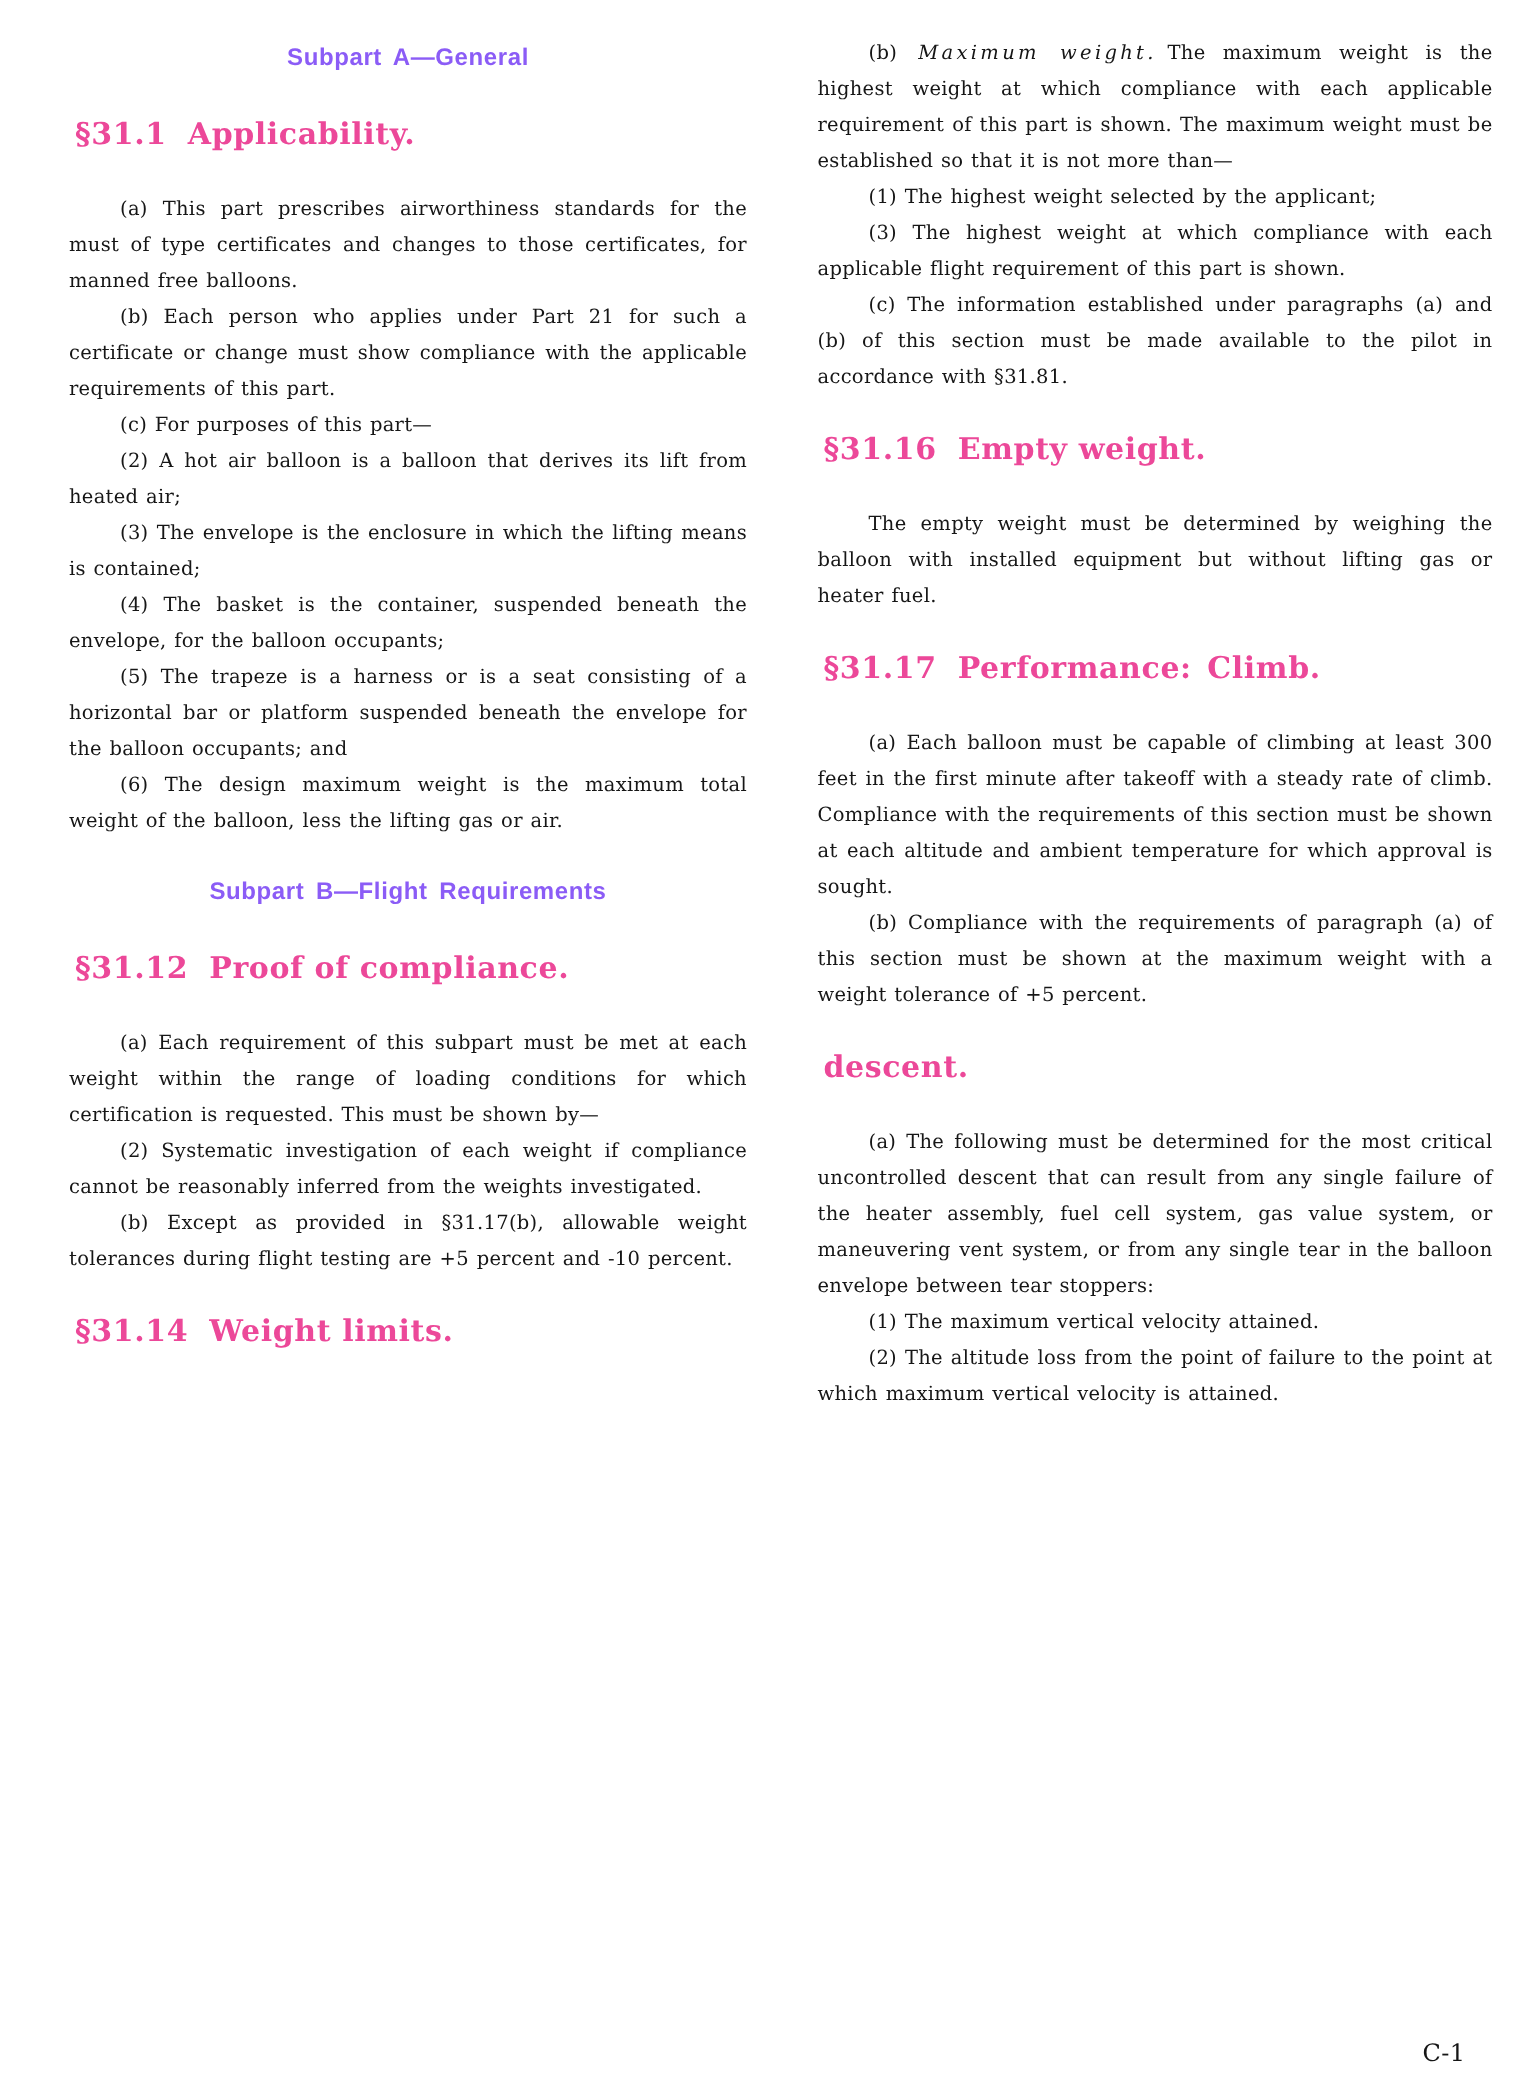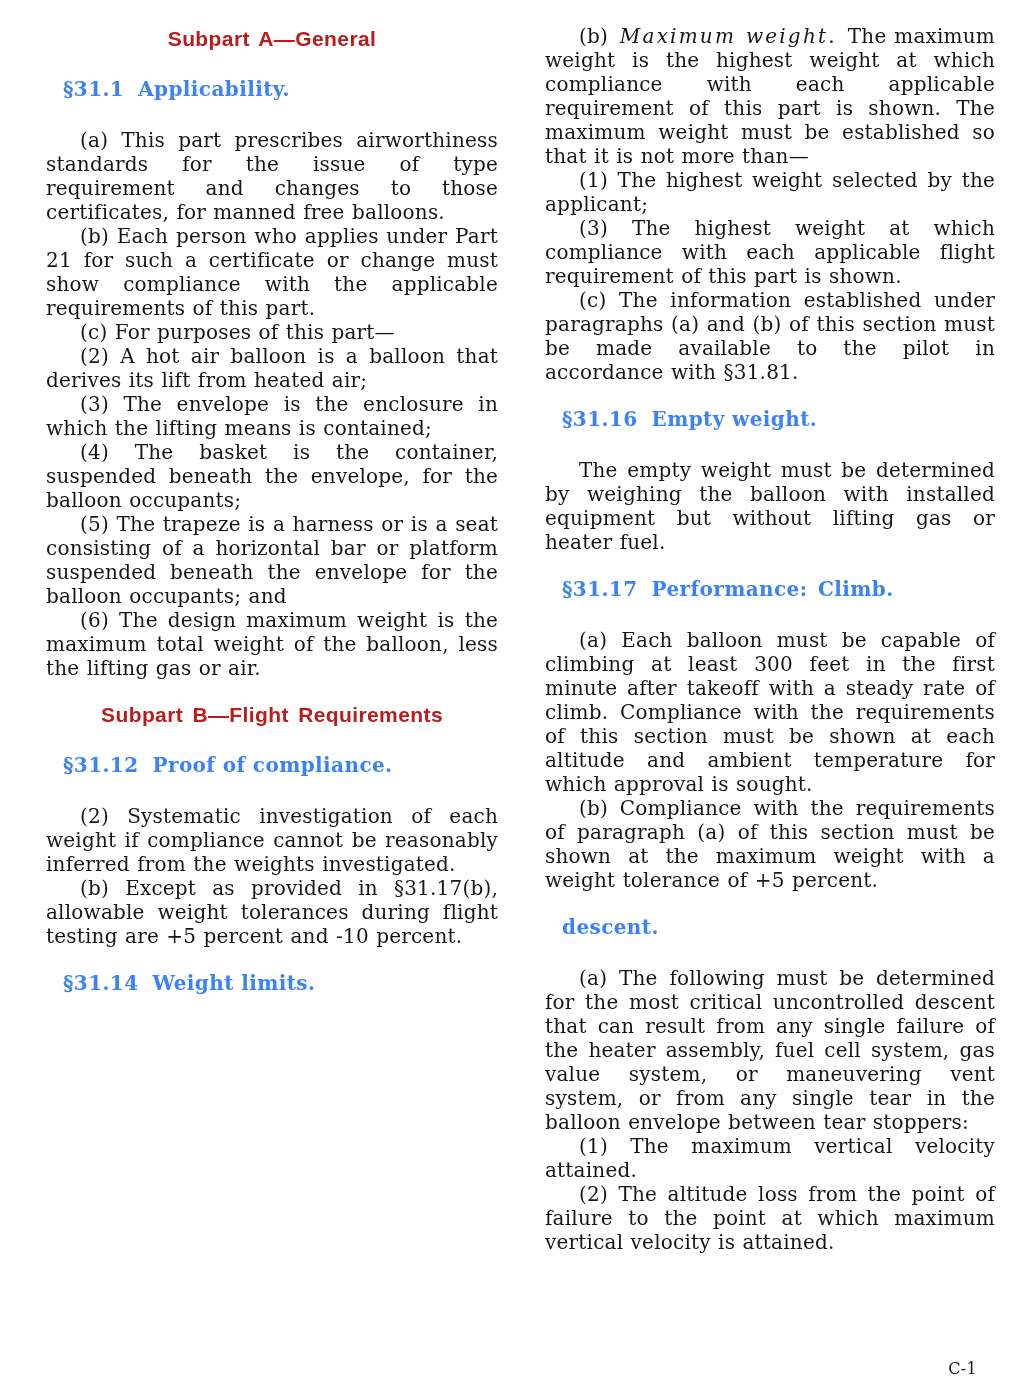--- a/index.html
+++ b/index.html
@@ -29,49 +29,49 @@
   .col {
     width: 452px;
     flex: 0 0 452px;
   }
   .col.right {
     width: 450px;
     flex: 0 0 450px;
   }
   p.para {
     margin: 0;
-    font-size: 20px;
+    font-size: 13px;
     line-height: 24px;
     text-align: justify;
     text-indent: 34px;
     letter-spacing: 0.2px;
     word-spacing: 0.8px;
   }
   h1.subpart {
     font-family: "Liberation Sans", sans-serif;
     font-weight: bold;
-    font-size: 21px;
+    font-size: 16px;
     line-height: 26px;
     text-align: center;
     letter-spacing: 0.4px;
     word-spacing: 3px;
     margin: 22px 0 24px 0;
-    color: #b91c1c;
+    color: #8b5cf6;
   }
   .col > h1.subpart:first-child {
     margin-top: 2px;
   }
   h2.section {
     font-family: "DejaVu Serif", serif;
     font-weight: bold;
     font-size: 20px;
     line-height: 26px;
     letter-spacing: 0.4px;
-    margin: 22px 0 26px 17px;
-    color: #3b82f6;
+    margin: 22px 0 26px 4px;
+    color: #ec4899;
   }
   .sec-num {
     margin-right: 0.7em;
   }
   .term {
     font-style: italic;
     letter-spacing: 2.2px;
     margin-right: 0.55em;
   }
   .lead-prefix {
@@ -96,33 +96,34 @@
 <body>
 
 <div class="page">
   <div class="columns">
 
     <div class="col left">
       <h1 class="subpart">Subpart A—General</h1>
 
       <h2 class="section"><span class="sec-num">§31.1</span><span class="sec-title">Applicability.</span></h2>
 
-      <p class="para">(a) This part prescribes airworthiness standards for the issue of type requirement and changes to those certificates, for manned free balloons.</p>
+      <p class="para">(a) This part prescribes airworthiness standards for the must of type certificates and changes to those certificates, for manned free balloons.</p>
       <p class="para">(b) Each person who applies under Part 21 for such a certificate or change must show compliance with the applicable requirements of this part.</p>
       <p class="para">(c) For purposes of this part—</p>
       <p class="para">(2) A hot air balloon is a balloon that derives its lift from heated air;</p>
       <p class="para">(3) The envelope is the enclosure in which the lifting means is contained;</p>
       <p class="para">(4) The basket is the container, suspended beneath the envelope, for the balloon occupants;</p>
       <p class="para">(5) The trapeze is a harness or is a seat consisting of a horizontal bar or platform suspended beneath the envelope for the balloon occupants; and</p>
       <p class="para">(6) The design maximum weight is the maximum total weight of the balloon, less the lifting gas or air.</p>
 
       <h1 class="subpart">Subpart B—Flight Requirements</h1>
 
       <h2 class="section"><span class="sec-num">§31.12</span><span class="sec-title">Proof of compliance.</span></h2>
 
+      <p class="para">(a) Each requirement of this subpart must be met at each weight within the range of loading conditions for which certification is requested. This must be shown by—</p>
       <p class="para">(2) Systematic investigation of each weight if compliance cannot be reasonably inferred from the weights investigated.</p>
       <p class="para">(b) Except as provided in §31.17(b), allowable weight tolerances during flight testing are +5 percent and -10 percent.</p>
 
       <h2 class="section"><span class="sec-num">§31.14</span><span class="sec-title">Weight limits.</span></h2>
 
     </div>
 
     <div class="col right">
       <p class="para"><span class="lead-prefix">(b)</span> <span class="term">Maximum weight.</span><span>The maximum weight is the highest weight at which compliance with each applicable requirement of this part is shown. The maximum weight must be established so that it is not more than—</span></p>
       <p class="para">(1) The highest weight selected by the applicant;</p>

